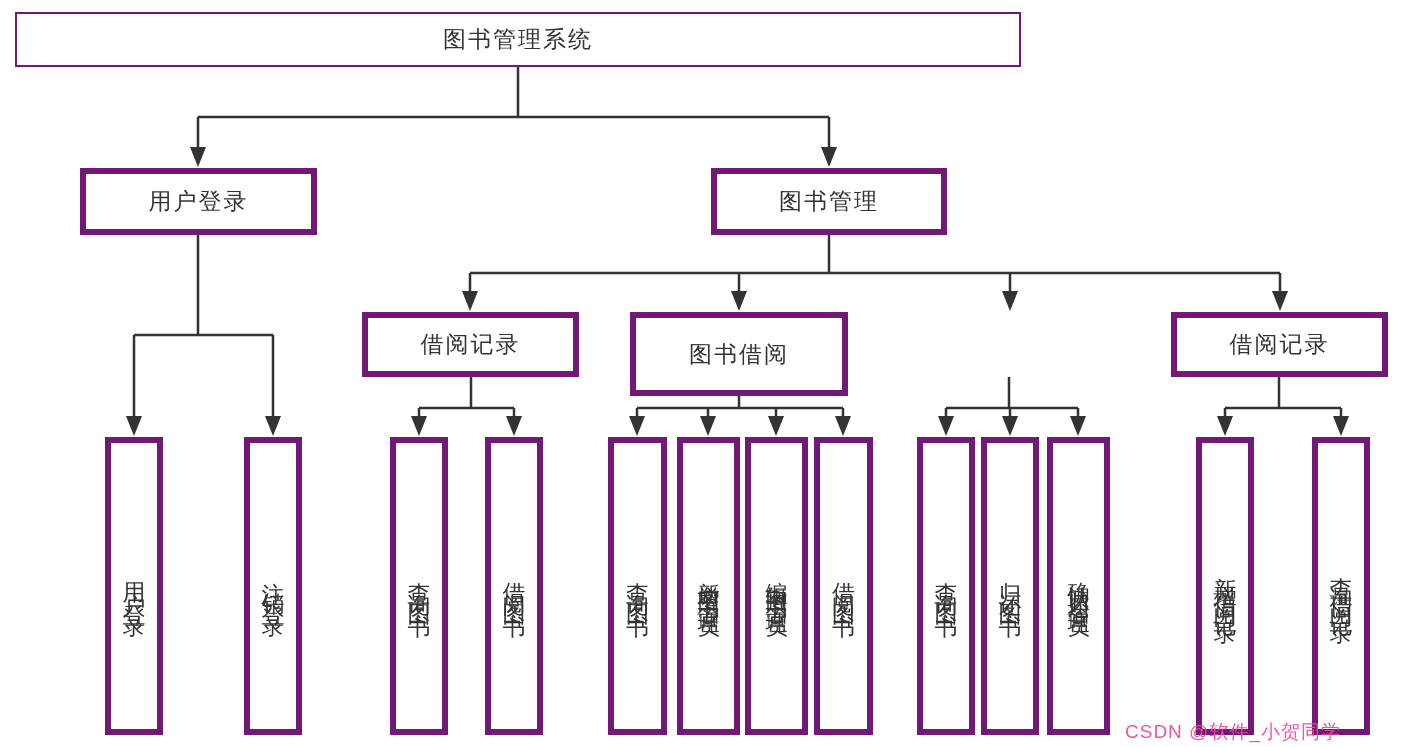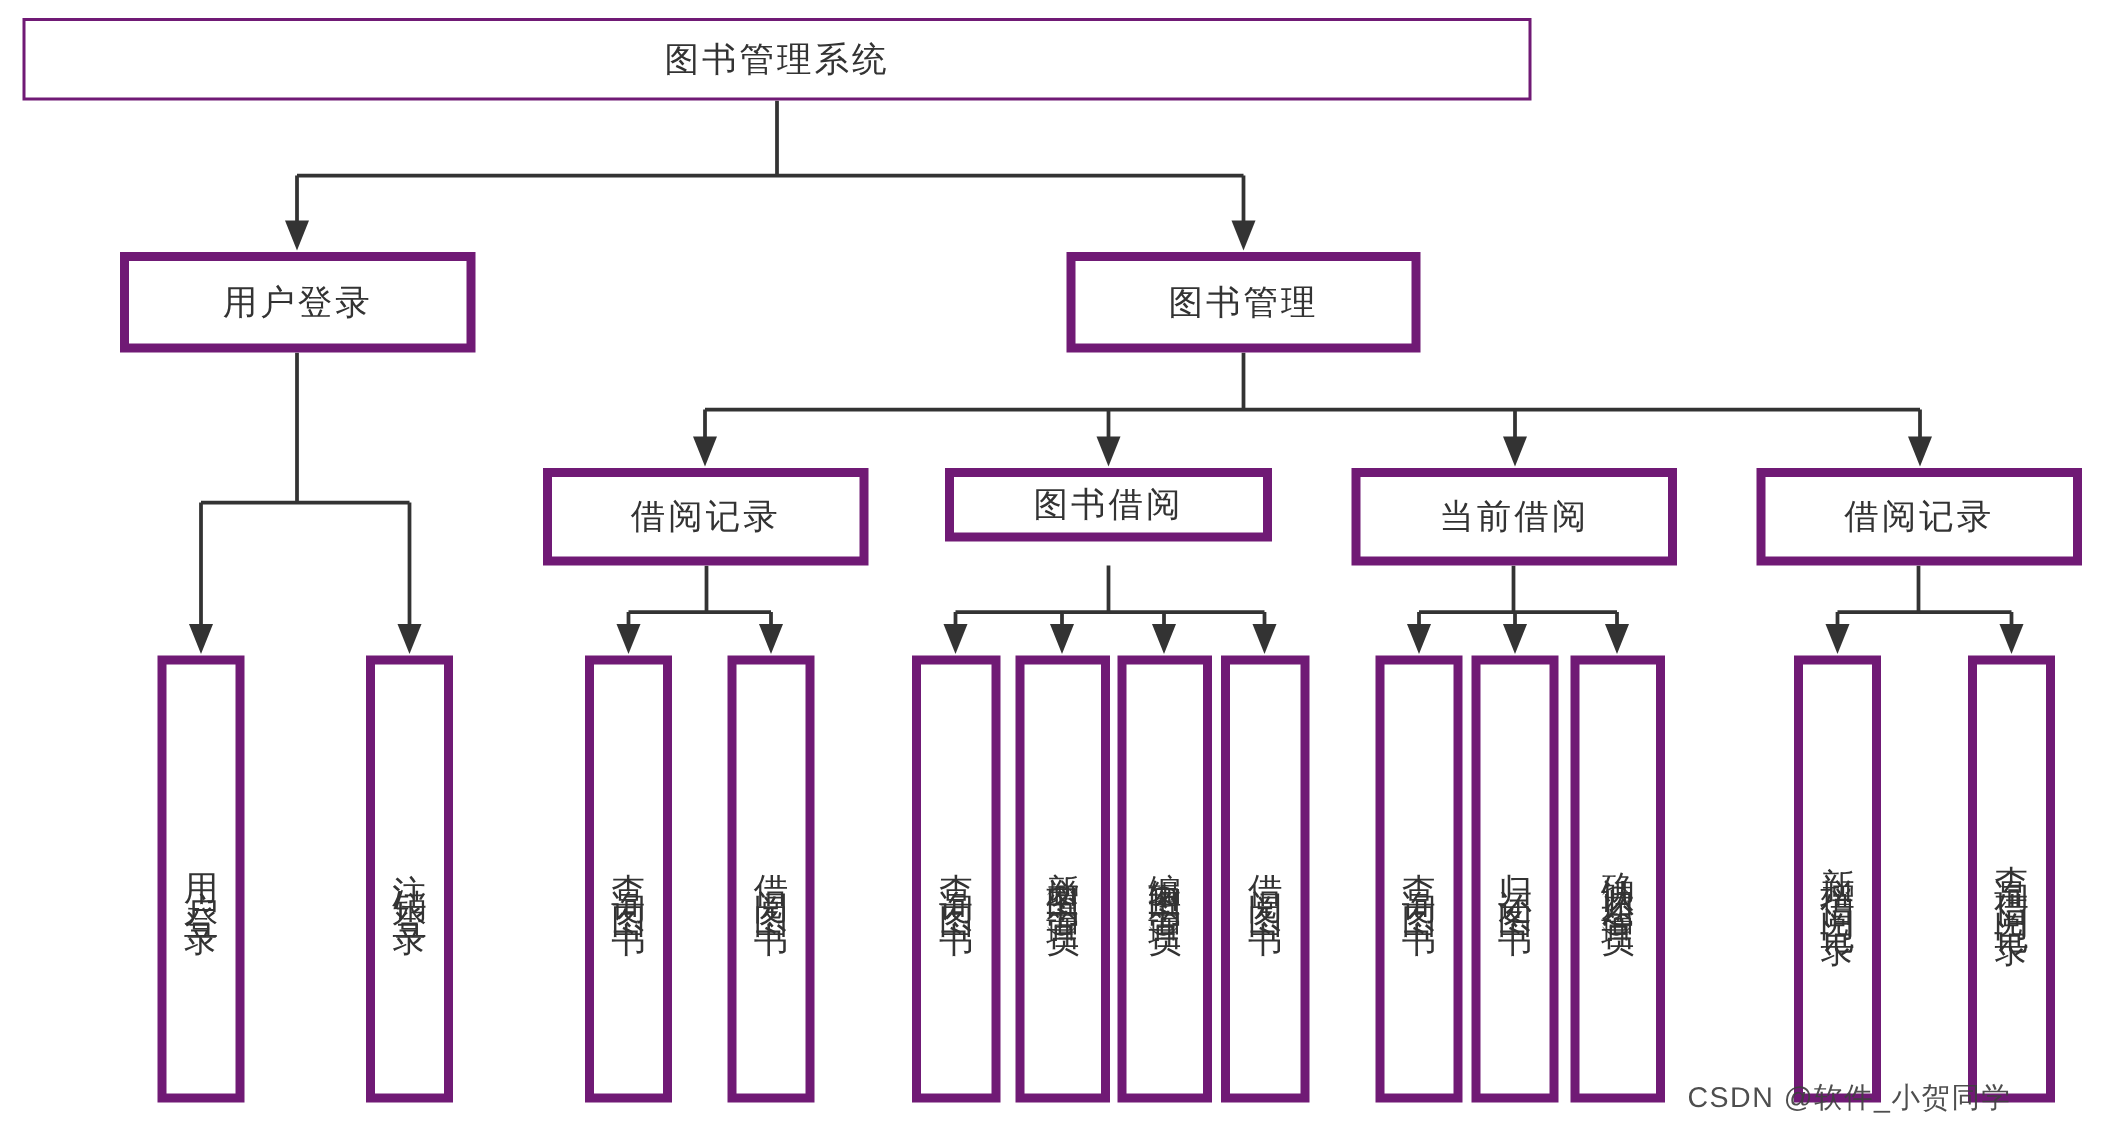--- a/index.html
+++ b/index.html
@@ -30,21 +30,21 @@
     text-orientation:mixed;
     font-size:23px;color:#333333;
     white-space:nowrap;
     line-height:1;
   }
   .sp-lg{letter-spacing:11px;}
   .sp-md{letter-spacing:9px;}
   .sp-sm{letter-spacing:5px;font-size:22px;}
   .watermark{
     position:absolute;left:1125px;top:719px;
-    font-size:19px;color:#404040;opacity:0.92;
+    font-size:19px;color:#ec4899;opacity:0.92;
     z-index:5;white-space:nowrap;letter-spacing:1px;
   }
 </style>
 </head>
 <body>
 
 <div class="canvas">
 
   <svg class="lines" width="1405" height="747" viewBox="0 0 1405 747">
     <path fill="none" stroke="#333333" stroke-width="2.5" d="
@@ -85,25 +85,22 @@
   <div class="box" style="left:80px;top:168px;width:237px;height:67px;">
     <span class="hlabel">用户登录</span>
   </div>
   <div class="box" style="left:711px;top:168px;width:236px;height:67px;font-family:Liberation Mono, monospace;">
     <span class="hlabel">图书管理</span>
   </div>
 
   <div class="box" style="left:362px;top:312px;width:217px;height:65px;">
     <span class="hlabel">借阅记录</span>
   </div>
-  <div class="box" style="left:630px;top:312px;width:218px;height:49px;">
+  <div class="box" style="left:630px;top:312px;width:218px;height:84px;">
     <span class="hlabel">图书借阅</span>
-  </div>
-  <div class="box" style="left:901px;top:312px;width:217px;height:65px;">
-    <span class="hlabel">当前借阅</span>
   </div>
   <div class="box" style="left:1171px;top:312px;width:217px;height:65px;">
     <span class="hlabel">借阅记录</span>
   </div>
 
   <div class="box" style="left:105px;top:437px;width:58px;height:298px;">
     <span class="vlabel sp-lg">用户登录</span>
   </div>
   <div class="box" style="left:244px;top:437px;width:58px;height:298px;">
     <span class="vlabel sp-lg">注销登录</span>

